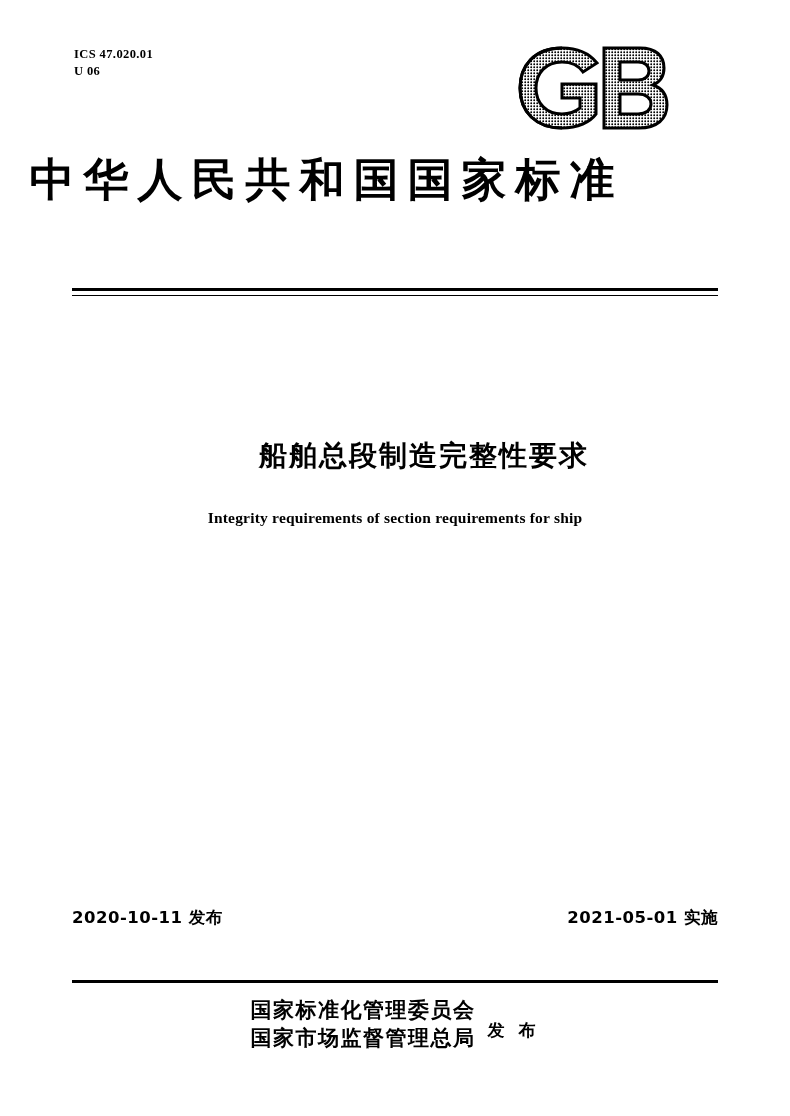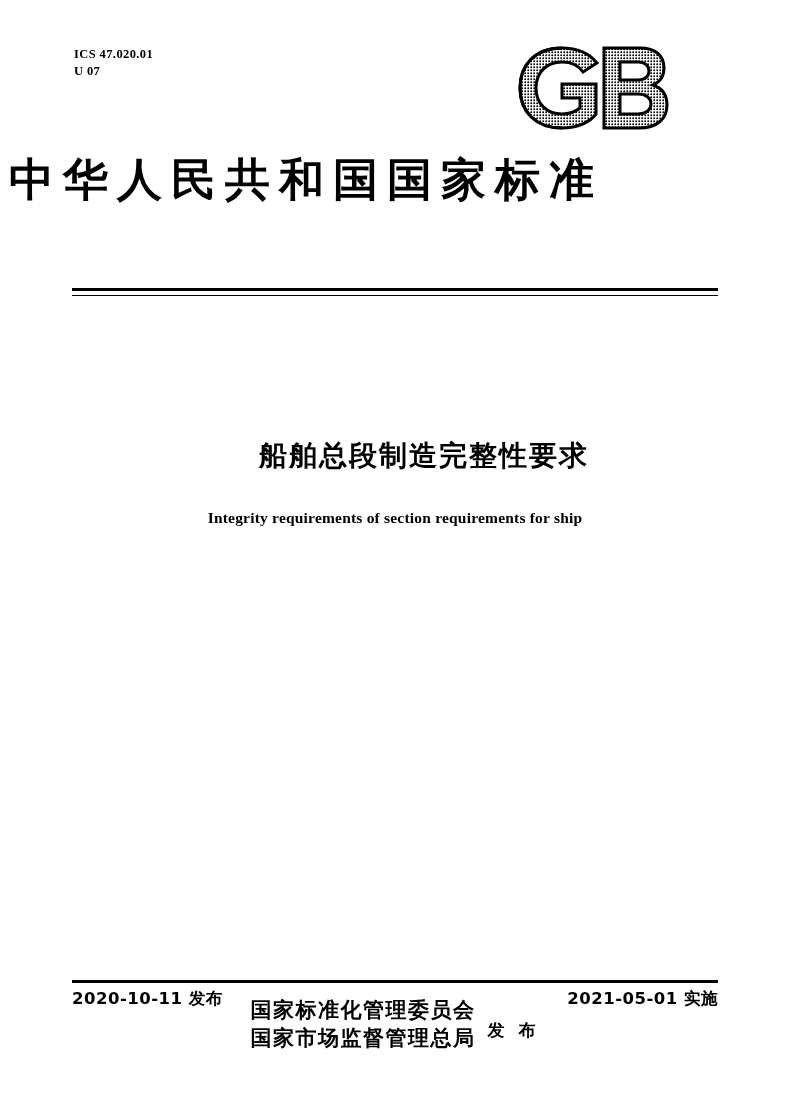--- a/index.html
+++ b/index.html
@@ -49,21 +49,21 @@
     height: 92px;
   }
   .gb-logo svg { display: block; }
 
   
   .national-title {
     position: absolute;
     left: 0;
     top: 150px;
     width: 644px;
-    text-align: left;
+    text-align: center;
     font-family: "DejaVu Sans", sans-serif;
     font-weight: bold;
     font-size: 45px;
     letter-spacing: 9px;
     text-indent: 9px;
     color: #000;
     white-space: nowrap;
   }
 
   
@@ -123,21 +123,21 @@
     font-weight: bold;
     font-size: 15.5px;
     letter-spacing: 0.2px;
     white-space: nowrap;
   }
 
   
   .footer-dates {
     position: absolute;
     left: 72px;
-    top: 988px;
+    top: 907px;
     width: 646px;
     display: flex;
     justify-content: space-between;
     align-items: baseline;
   }
   .date-item {
     font-family: "DejaVu Sans", sans-serif;
     font-weight: bold;
     font-size: 16.5px;
     letter-spacing: 0.5px;
@@ -183,21 +183,21 @@
     white-space: nowrap;
   }
 </style>
 </head>
 <body>
 
 <div class="page">
 
   <div class="ics-block">
     <div class="ics-line">ICS 47.020.01</div>
-    <div class="ics-line">U 07</div>
+    <div class="ics-line">U 06</div>
   </div>
 
   <div class="gb-logo">
     <svg width="160" height="92" viewBox="0 0 160 92" xmlns="http://www.w3.org/2000/svg">
       <defs>
         <pattern id="halftone" x="0" y="0" width="3" height="3" patternUnits="userSpaceOnUse">
           <rect width="3" height="3" fill="#ffffff"></rect>
           <circle cx="1.2" cy="1.2" r="0.95" fill="#000000"></circle>
         </pattern>
       </defs>

